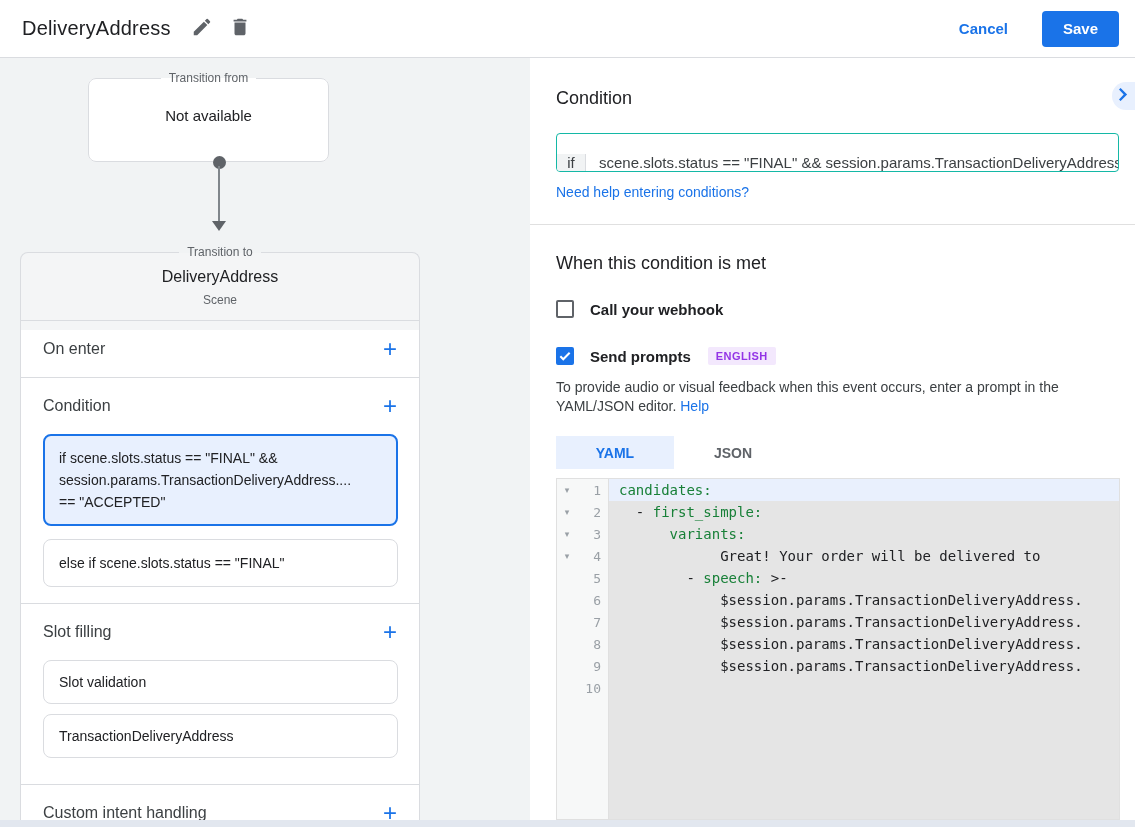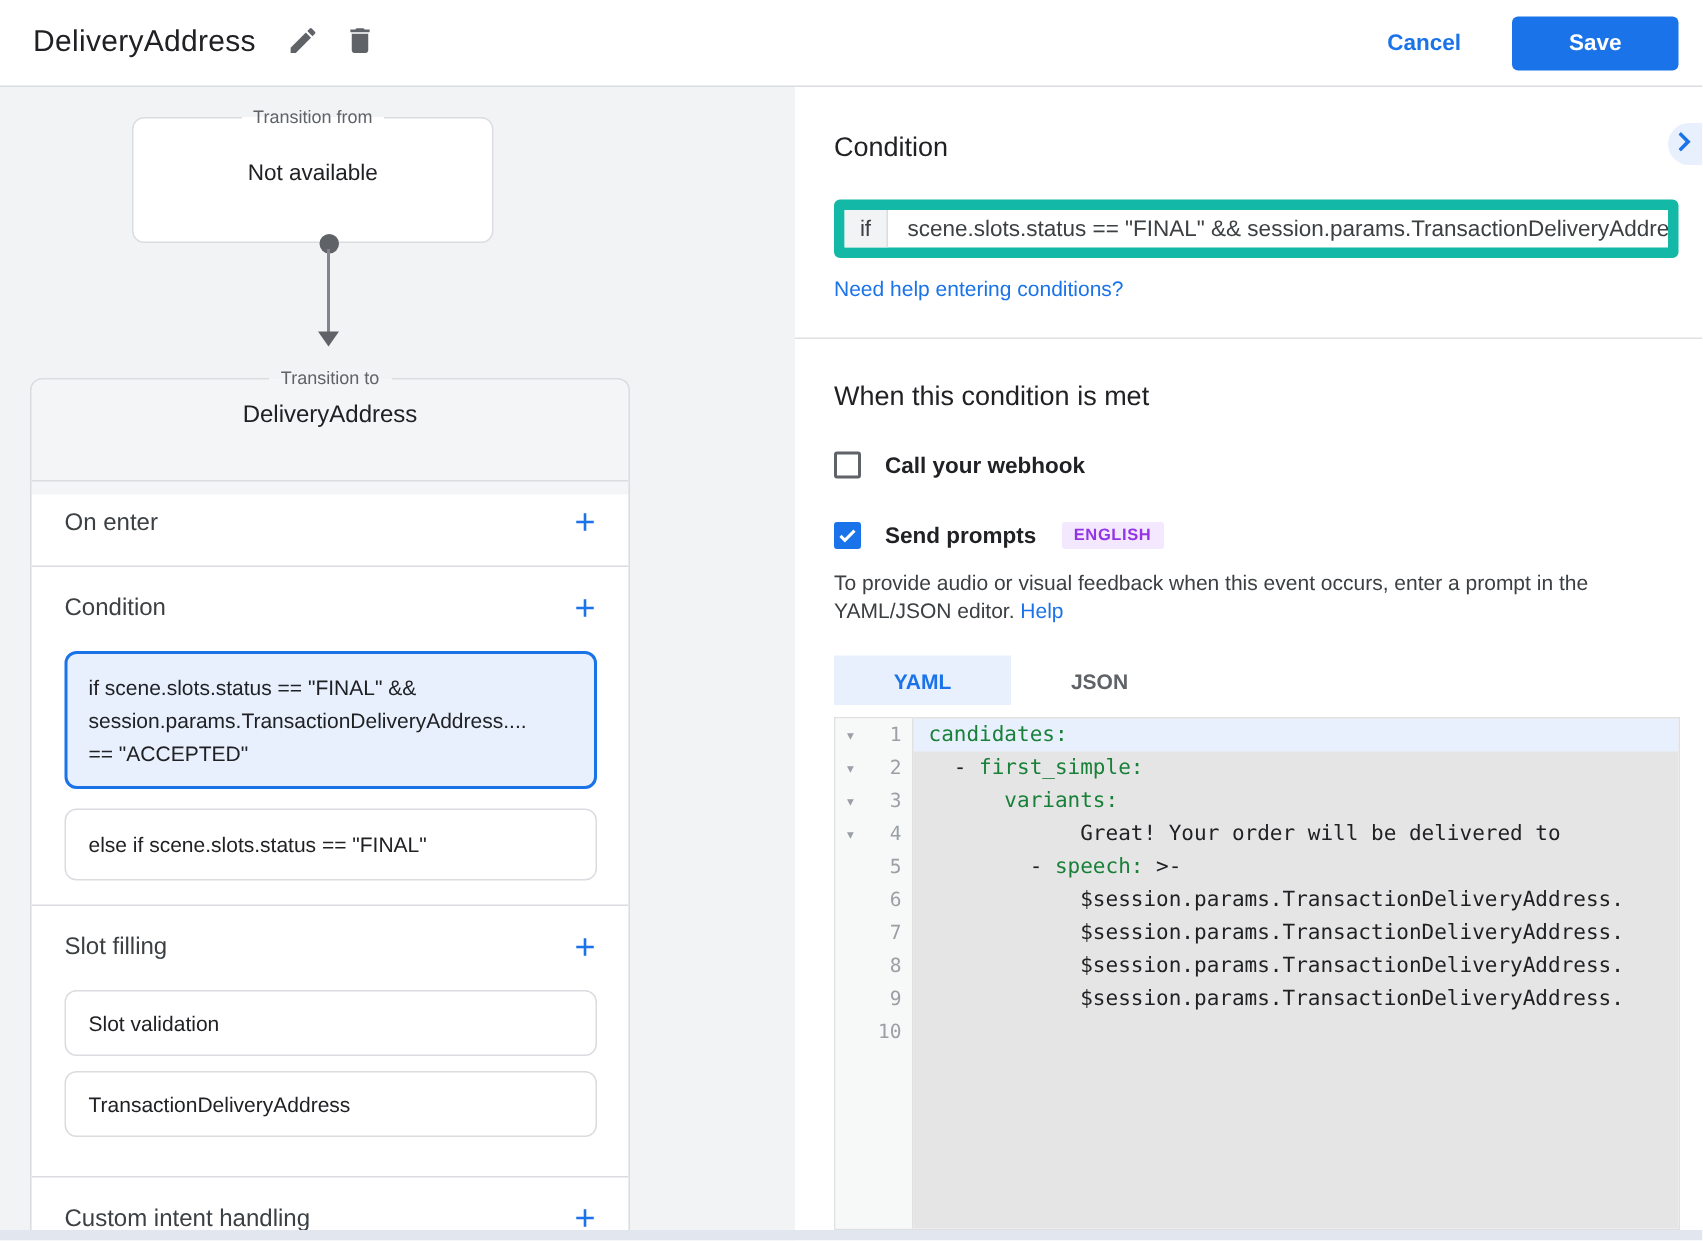--- a/index.html
+++ b/index.html
@@ -19,21 +19,21 @@
     display:flex; align-items:center;
   }
   .page-title { font-size:20px; color:#202124; margin-left:22px; letter-spacing:.2px; }
   .icon-btn { background:none; border:none; cursor:pointer; margin-left:20px; display:flex; align-items:center; }
   .topbar-spacer { flex:1; }
   .cancel-btn {
     background:none; border:none; color:#1a73e8; font-size:15px; font-weight:600;
     font-family:"Liberation Sans",sans-serif; margin-right:34px; cursor:pointer;
   }
   .save-btn {
-    width:111px; height:36px; background:#1a73e8; color:#fff; border:none; border-radius:4px;
+    width:77px; height:36px; background:#1a73e8; color:#fff; border:none; border-radius:4px;
     font-size:15px; font-weight:600; font-family:"Liberation Sans",sans-serif; margin-right:16px; cursor:pointer;
   }
 
   
   .left-region {
     position:absolute; left:0; top:58px; width:530px; height:769px;
     background:#f1f3f4; overflow:hidden;
   }
   fieldset.from-box {
     position:absolute; left:88px; top:13px; width:241px; height:91px;
@@ -88,21 +88,21 @@
     background:#fff; overflow:hidden;
   }
   .rp-heading { font-size:18px; font-weight:400; color:#202124; margin:30px 0 0 26px; }
   .chev-pill {
     position:absolute; right:0; top:24px; width:23px; height:28px;
     background:#e8f0fe; border-radius:14px 0 0 14px;
     display:flex; align-items:center; padding-left:7px; border:none; cursor:pointer;
   }
   .cond-row {
     display:flex; margin:24px 16px 0 26px; height:39px;
-    border:7px solid #14b8a6; border-radius:4px; overflow:hidden;
+    border:1px solid #14b8a6; border-radius:4px; overflow:hidden;align-items:flex-end;
   }
   .if-cell {
     width:29px; background:#f1f3f4; border-right:1px solid #dadce0;
     display:flex; align-items:center; justify-content:center; font-size:15px; color:#3c4043;
   }
   .expr-cell {
     flex:1; display:flex; align-items:center; padding-left:13px;
     font-size:15px; color:#3c4043; white-space:nowrap; overflow:hidden;
   }
   .help-link { display:inline-block; margin:12px 0 0 26px; font-size:14px; color:#1a73e8; text-decoration:none; cursor:pointer; }
@@ -181,20 +181,21 @@
   </fieldset>
 
   <div class="conn-dot"></div>
   <div class="conn-line"></div>
   <div class="conn-arrow"></div>
 
   <fieldset class="scene-card">
     <legend>Transition to</legend>
     <div class="scene-head">
       <div class="scene-title">DeliveryAddress</div>
+      <div class="scene-subtitle">Scene</div>
     </div>
 
     <div class="sec">
       <div class="sec-row">
         <span class="sec-label">On enter</span>
         <span class="plus">+</span>
       </div>
     </div>
 
     <div class="sec">

